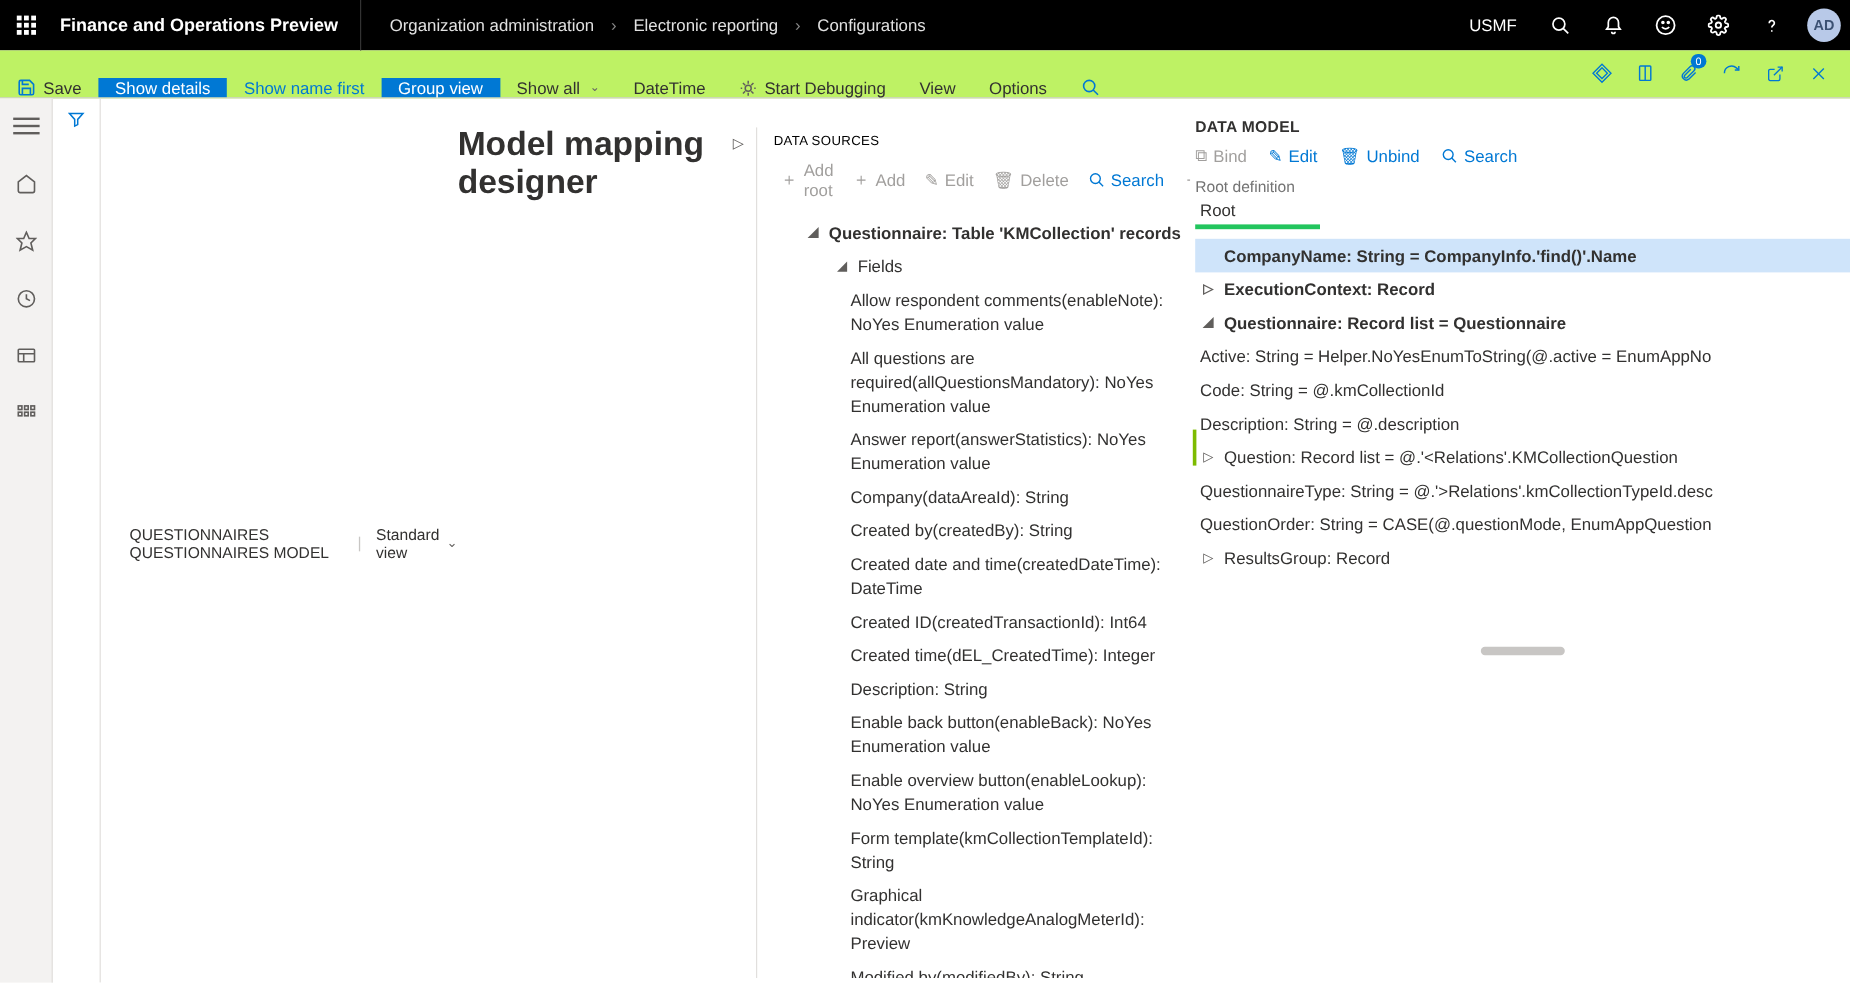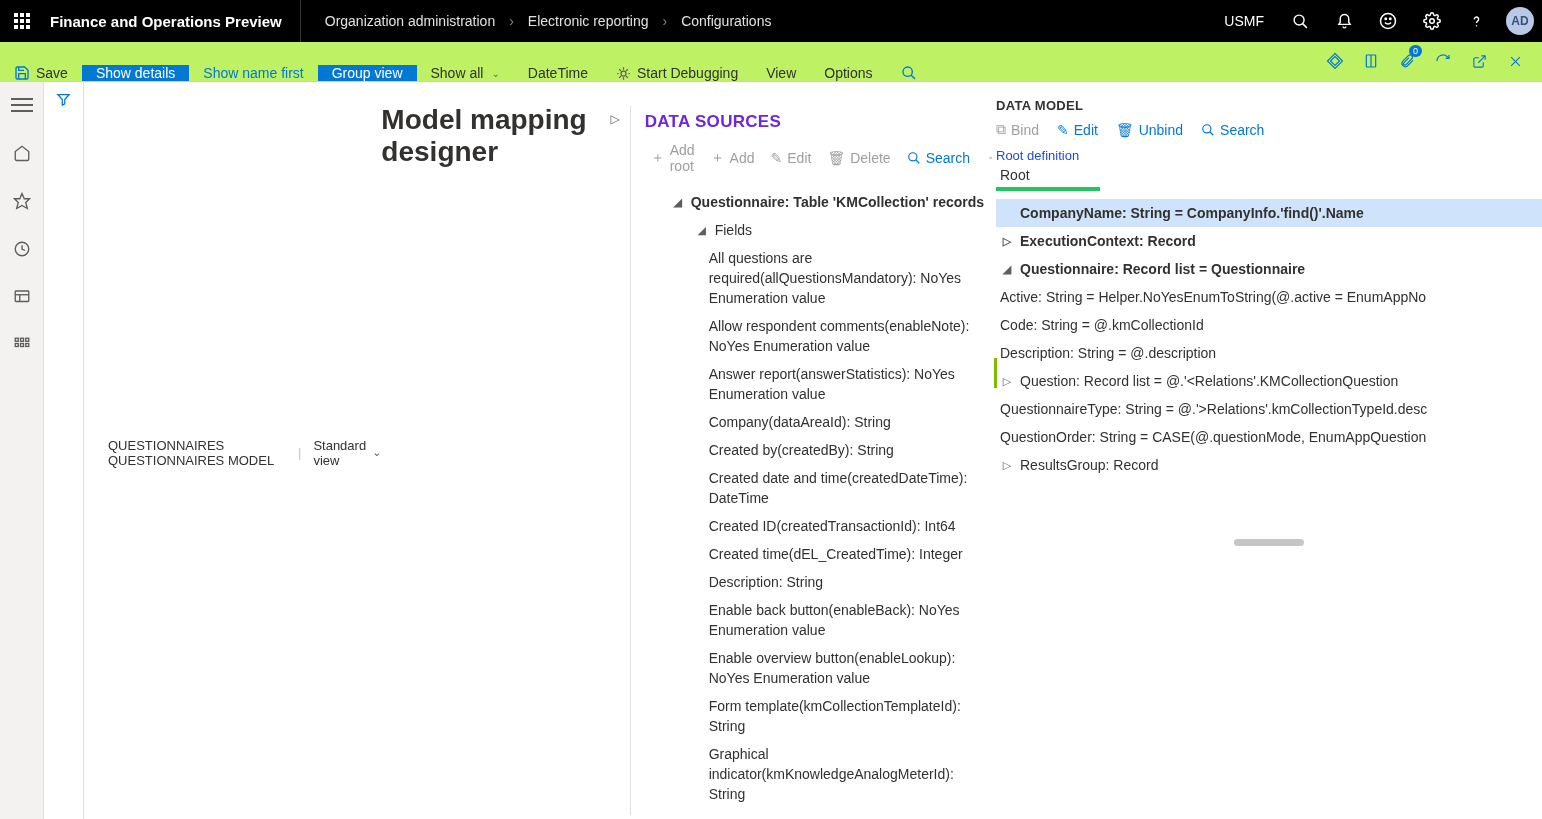--- a/index.html
+++ b/index.html
@@ -52,42 +52,42 @@
 
   .tabs { display:flex; gap:22px; border-bottom:1px solid #e1dfdd; }
   .tabs .tab { padding:6px 0 10px 0; color:#605e5c; cursor:pointer; position:relative;}
   .tabs .tab.active { color:#323130; }
   .tabs .tab.active::after { content:""; position:absolute; left:0; right:0; bottom:-1px; height:3px; background:#0078d4;}
 
   .dslayout { display:flex; margin-top:8px; overflow:hidden; height:100%;}
   .dslayout .expcol { width:30px; display:flex; justify-content:center; padding-top:6px; border-right:1px solid #e1dfdd;}
   .dslayout .dsmain { flex:1; padding:6px 0 0 14px; overflow:hidden; display:flex; flex-direction:column;}
 
-  .sectitle { font-weight:700; letter-spacing:0.3px; color:#6d28d9; font-size:17px;}
+  .sectitle { font-weight:400; letter-spacing:0.3px; color:#000000; font-size:11px;}
   .dsactions { display:flex; gap:4px; margin:6px 0 10px 0;}
   .dsactions .act { display:flex; align-items:center; gap:5px; padding:4px 6px; color:#a19f9d; cursor:pointer;}
   .dsactions .act.blue { color:#0078d4;}
   .dsactions .act .ico { font-size:14px;}
 
   .tree { padding-left:6px; overflow-y:auto; position:relative; flex:1;}
   .tree::-webkit-scrollbar{width:8px;}
   .tree::-webkit-scrollbar-thumb{background:#c8c6c4; border-radius:4px;}
   .node { display:flex; align-items:center; gap:6px; padding:4px 0; color:#323130; line-height:20px;}
   .node .tw { width:14px; text-align:center; color:#605e5c; font-size:11px;}
   .node.bold { font-weight:600;}
   .ind1 { padding-left: 20px;}
   .ind2 { padding-left: 44px;}
   .ind3 { padding-left: 58px;}
 
   
   .dm-sectitle { font-weight:700; font-size:13px; letter-spacing:0.3px;}
   .dmactions { display:flex; gap:18px; margin:8px 0 10px 0;}
   .dmactions .act { display:flex; align-items:center; gap:5px; color:#0078d4; cursor:pointer;}
   .dmactions .act.dim { color:#a19f9d;}
-  .rootlabel { font-size:13px; color:#1d4ed8; margin-bottom:2px;}
+  .rootlabel { font-size:13px; color:#737373; margin-bottom:2px;}
   .rootval { display:inline-block; border-bottom:4px solid #22c55e; padding:2px 70px 4px 4px; margin-bottom:8px;}
   
   .dmtree .node { padding:4px 4px;}
   .dmtree .selected { background:#cfe4fa; }
   .dm-ind0 { padding-left: 30px; font-weight: bold;}
   .dm-ind1 { padding-left: 30px;}
   .dm-ind2 { padding-left: 44px;}
   .dmwrap { position:relative;}
   .dmtree { height: 320px; }
   .hscroll { width:70px; height:7px; background:#c8c6c4; border-radius:4px; margin:20px auto 0 auto;}
@@ -354,26 +354,26 @@
             <div class="tree">
               <div class="node bold ind1">
                   <span class="tw">◢</span>
                   <span>Questionnaire: Table 'KMCollection' records</span>
                 </div>
               <div class="node ind2">
                   <span class="tw">◢</span>
                   <span>Fields</span>
                 </div>
               <div class="node ind3">
+                  <span>Allow respondent comments(enableNote): NoYes Enumeration value</span>
+                </div>
+              <div class="node ind3">
                   <span>All questions are required(allQuestionsMandatory): NoYes Enumeration value</span>
                 </div>
               <div class="node ind3">
-                  <span>Allow respondent comments(enableNote): NoYes Enumeration value</span>
-                </div>
-              <div class="node ind3">
                   <span>Answer report(answerStatistics): NoYes Enumeration value</span>
                 </div>
               <div class="node ind3">
                   <span>Company(dataAreaId): String</span>
                 </div>
               <div class="node ind3">
                   <span>Created by(createdBy): String</span>
                 </div>
               <div class="node ind3">
                   <span>Created date and time(createdDateTime): DateTime</span>
@@ -390,21 +390,21 @@
               <div class="node ind3">
                   <span>Enable back button(enableBack): NoYes Enumeration value</span>
                 </div>
               <div class="node ind3">
                   <span>Enable overview button(enableLookup): NoYes Enumeration value</span>
                 </div>
               <div class="node ind3">
                   <span>Form template(kmCollectionTemplateId): String</span>
                 </div>
               <div class="node ind3">
-                  <span>Graphical indicator(kmKnowledgeAnalogMeterId): String</span>
+                  <span>Graphical indicator(kmKnowledgeAnalogMeterId): Preview</span>
                 </div>
               <div class="node ind3">
                   <span>Modified by(modifiedBy): String</span>
                 </div>
             </div>
           </div>
         </div>
       </div>
 
       <div class="rightpane">

